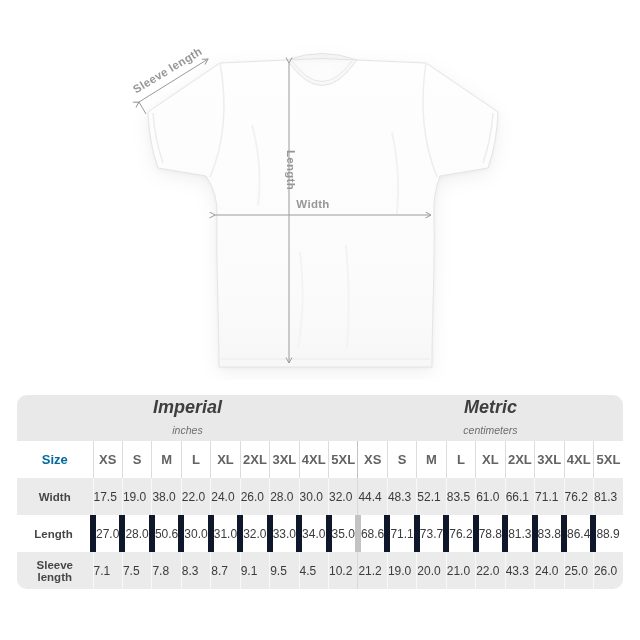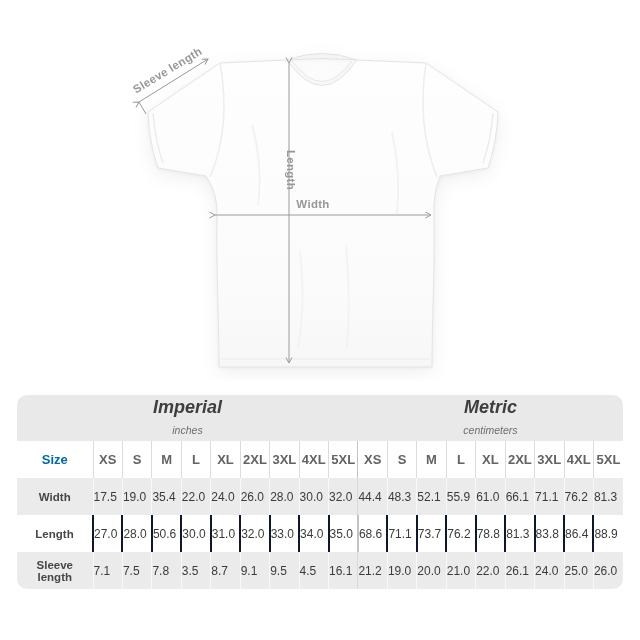--- a/index.html
+++ b/index.html
@@ -21,21 +21,21 @@
   table.size-chart{width:100%;border-collapse:collapse;table-layout:fixed;}
   thead tr.band th{background:#e9e9e9;height:46px;vertical-align:middle;padding:0;}
   .band-label{display:block;font-size:18px;font-weight:bold;font-style:italic;color:#3e3e3e;line-height:16px;}
   .band-unit{display:block;font-size:10.5px;font-weight:normal;font-style:italic;color:#6e6e6e;line-height:13px;margin-top:9px;}
   tr.size-row th{height:37px;background:#ffffff;font-size:13px;font-weight:bold;color:#636363;text-align:center;padding:0;}
   tr.size-row th.corner{font-size:13px;color:#0369a1;}
   tr.size-row th.size-col{border-left:1px solid #dcdcdc;}
   tr.size-row th.size-col.group-start{border-left-color:#c3c3c3;}
   tbody th.row-label{height:37px;font-size:11.5px;font-weight:bold;color:#474747;text-align:center;padding:0 2px;}
   tbody td{height:37px;font-size:12px;color:#3b3b3b;padding:0;}
-  tbody tr.plain td{background:#ffffff;border-left:2px solid #0f172a;}
+  tbody tr.plain td{background:#ffffff;border-left:6px solid #0f172a;}
   tbody tr.plain td.group-start{border-left-color:#c3c3c3;}
   tbody tr.zebra td,tbody tr.zebra th{background:#ebebeb;}
   tbody tr.zebra td{border-left:1px solid #f8f8f8;}
   tbody tr.zebra td.group-start{border-left-color:#d9d9d9;}
 </style>
 </head>
 <body>
 
 <div class="stage">
 
@@ -145,31 +145,31 @@
             <th class="size-col">3XL</th>
             <th class="size-col">4XL</th>
             <th class="size-col">5XL</th>
           </tr>
       </thead>
       <tbody>
           <tr class="zebra">
             <th class="row-label">Width</th>
             <td>17.5</td>
             <td>19.0</td>
-            <td>35.4</td>
+            <td>38.0</td>
             <td>22.0</td>
             <td>24.0</td>
             <td>26.0</td>
             <td>28.0</td>
             <td>30.0</td>
             <td>32.0</td>
             <td class="group-start">44.4</td>
             <td>48.3</td>
             <td>52.1</td>
-            <td>55.9</td>
+            <td>83.5</td>
             <td>61.0</td>
             <td>66.1</td>
             <td>71.1</td>
             <td>76.2</td>
             <td>81.3</td>
           </tr>
           <tr class="plain">
             <th class="row-label">Length</th>
             <td>27.0</td>
             <td>28.0</td>
@@ -188,32 +188,32 @@
             <td>81.3</td>
             <td>83.8</td>
             <td>86.4</td>
             <td>88.9</td>
           </tr>
           <tr class="zebra">
             <th class="row-label">Sleeve length</th>
             <td>7.1</td>
             <td>7.5</td>
             <td>7.8</td>
-            <td>3.5</td>
+            <td>8.3</td>
             <td>8.7</td>
             <td>9.1</td>
             <td>9.5</td>
             <td>4.5</td>
-            <td>16.1</td>
+            <td>10.2</td>
             <td class="group-start">21.2</td>
             <td>19.0</td>
             <td>20.0</td>
             <td>21.0</td>
             <td>22.0</td>
-            <td>26.1</td>
+            <td>43.3</td>
             <td>24.0</td>
             <td>25.0</td>
             <td>26.0</td>
           </tr>
         </tbody>
     </table>
   </div>
 
 </div>
 

